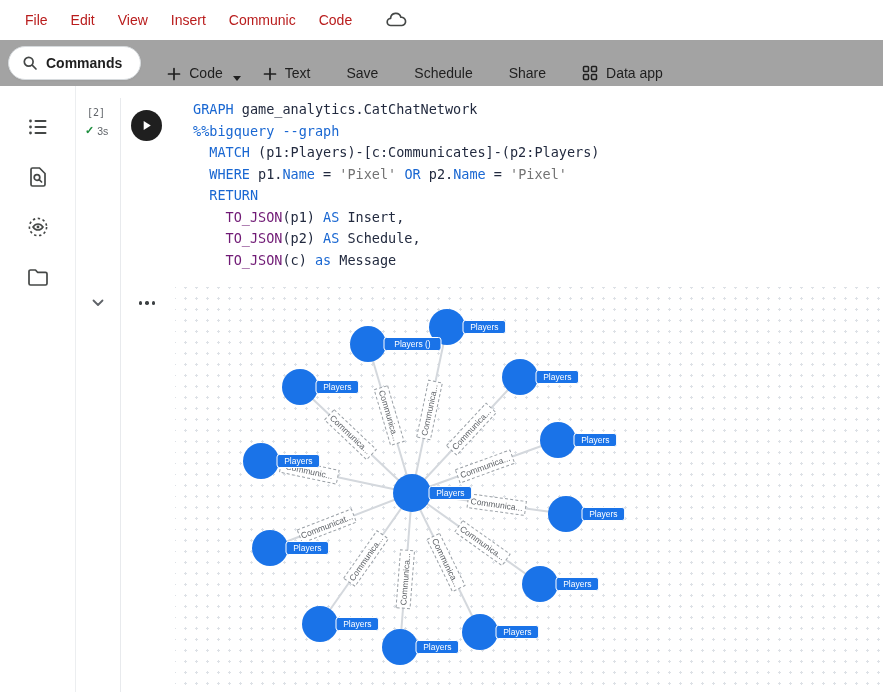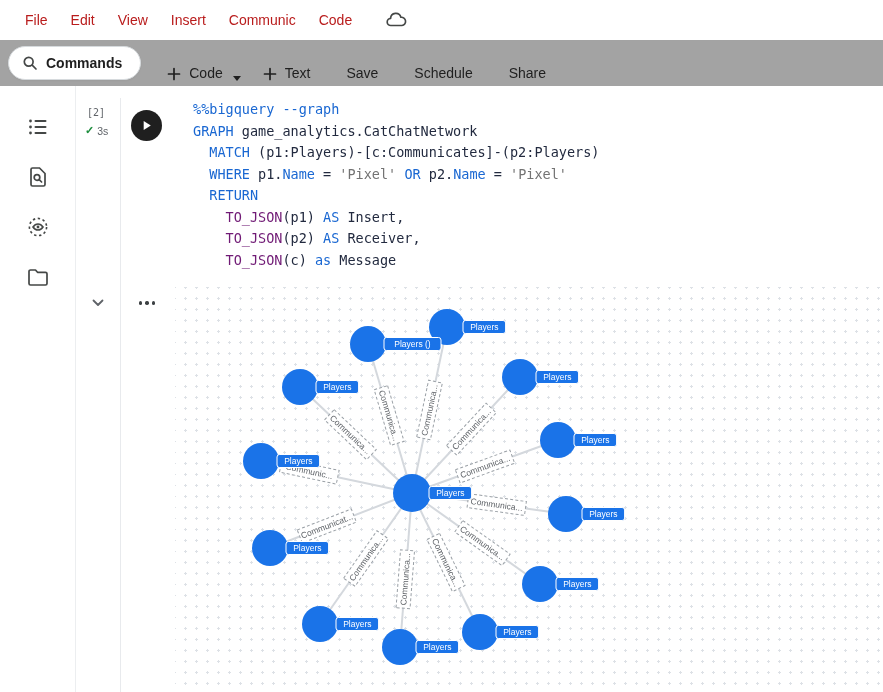--- a/index.html
+++ b/index.html
@@ -112,20 +112,31 @@
   </div>
 
   <div class="tbtn m-l">
     <span>Schedule</span>
   </div>
 
   <div class="tbtn m-l">
     <span>Share</span>
   </div>
 
+  <div class="tbtn m-l">
+    <span style="display:flex">
+      <svg width="16" height="16" viewBox="0 0 16 16" fill="none" stroke="#1f1f1f" stroke-width="1.5">
+        <rect x="1.5" y="1.5" width="5" height="5" rx="1"></rect>
+          <rect x="9.5" y="1.5" width="5" height="5" rx="1"></rect>
+        <rect x="1.5" y="9.5" width="5" height="5" rx="1"></rect>
+          <rect x="9.5" y="9.5" width="5" height="5" rx="1"></rect>
+      </svg>
+    </span>
+    <span>Data app</span>
+  </div>
 </div>
 
 <div class="workspace">
 
   <div class="sidebar">
     <div class="side-btn">
       <span style="display:flex">
         <svg width="24" height="24" viewBox="0 0 24 24" fill="#444746">
           <circle cx="4.5" cy="6" r="1.4"></circle>
             <rect x="8.5" y="5" width="12" height="2" rx="1"></rect>
@@ -173,27 +184,27 @@
 
     <div class="cell-divider"></div>
 
     <div class="run-button">
       <svg width="13" height="13" viewBox="0 0 14 14">
           <path d="M4 2.2 11.6 7 4 11.8z" fill="#ffffff"></path>
         </svg>
     </div>
 
     <div class="code" id="code">
+        <div class="code-line"><span class="tok-kw">GRAPH</span><span class="tok-pl"> game_analytics.CatChatNetwork</span></div>
         <div class="code-line"><span class="tok-mg">%%bigquery --graph</span></div>
-        <div class="code-line"><span class="tok-kw">GRAPH</span><span class="tok-pl"> game_analytics.CatChatNetwork</span></div>
         <div class="code-line"><span class="tok-pl">  </span><span class="tok-kw">MATCH</span><span class="tok-pl"> (p1:Players)-[c:Communicates]-(p2:Players)</span></div>
         <div class="code-line"><span class="tok-pl">  </span><span class="tok-kw">WHERE</span><span class="tok-pl"> p1.</span><span class="tok-kw">Name</span><span class="tok-pl"> = </span><span class="tok-st">'Pixel'</span><span class="tok-pl"> </span><span class="tok-kw">OR</span><span class="tok-pl"> p2.</span><span class="tok-kw">Name</span><span class="tok-pl"> = </span><span class="tok-st">'Pixel'</span></div>
         <div class="code-line"><span class="tok-pl">  </span><span class="tok-kw">RETURN</span></div>
         <div class="code-line"><span class="tok-pl">    </span><span class="tok-fn">TO_JSON</span><span class="tok-pl">(p1) </span><span class="tok-kw">AS</span><span class="tok-pl"> Insert,</span></div>
-        <div class="code-line"><span class="tok-pl">    </span><span class="tok-fn">TO_JSON</span><span class="tok-pl">(p2) </span><span class="tok-kw">AS</span><span class="tok-pl"> Receiver,</span></div>
+        <div class="code-line"><span class="tok-pl">    </span><span class="tok-fn">TO_JSON</span><span class="tok-pl">(p2) </span><span class="tok-kw">AS</span><span class="tok-pl"> Schedule,</span></div>
         <div class="code-line"><span class="tok-pl">    </span><span class="tok-fn">TO_JSON</span><span class="tok-pl">(c) </span><span class="tok-kw">as</span><span class="tok-pl"> Message</span></div>
       </div>
 
     <div class="collapse-btn">
       <svg width="14" height="14" viewBox="0 0 14 14" fill="none" stroke="#5f6368" stroke-width="1.8" stroke-linecap="round" stroke-linejoin="round">
         <path d="M2.5 4.5 7 9l4.5-4.5"></path>
       </svg>
     </div>
     <div class="more-btn">
       <i></i>

